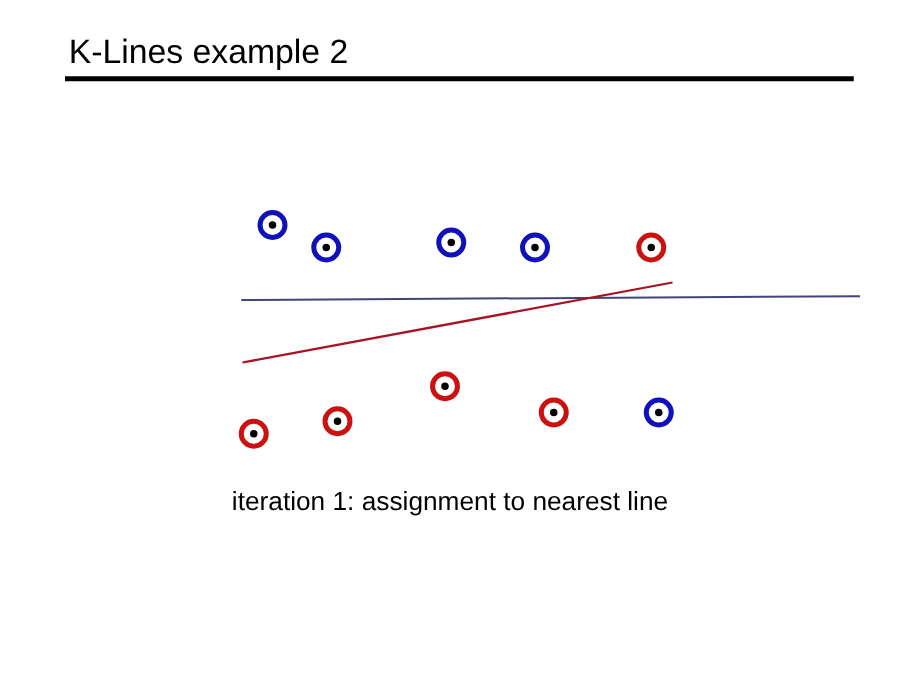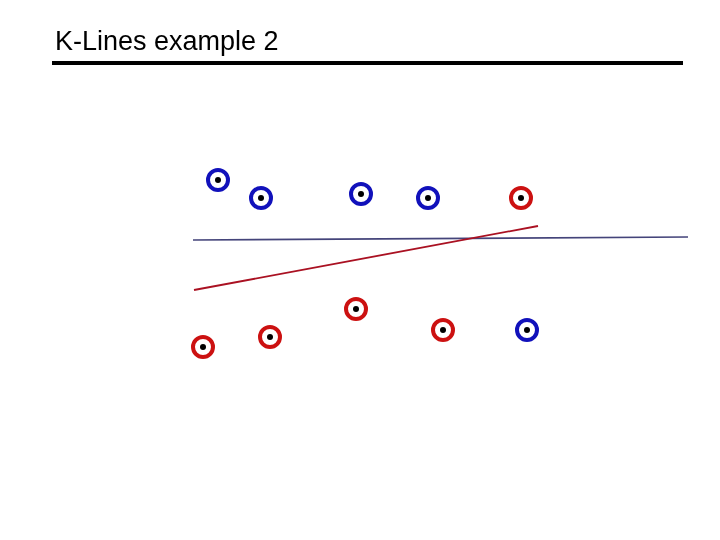--- a/index.html
+++ b/index.html
@@ -126,14 +126,15 @@
             <circle cx="356" cy="309" r="3" class="marker-core" fill="#000000"></circle>
           </g>
           <g>
             <circle cx="443" cy="330" r="10" fill="#ffffff" stroke="#cc1111" stroke-width="4" class="marker-ring"></circle>
             <circle cx="443" cy="330" r="3" class="marker-core" fill="#000000"></circle>
           </g>
         </g>
     </svg>
   </div>
 
+  <div id="caption">iteration 1: assignment to nearest line</div>
 
 </div>
 
 </body></html>

